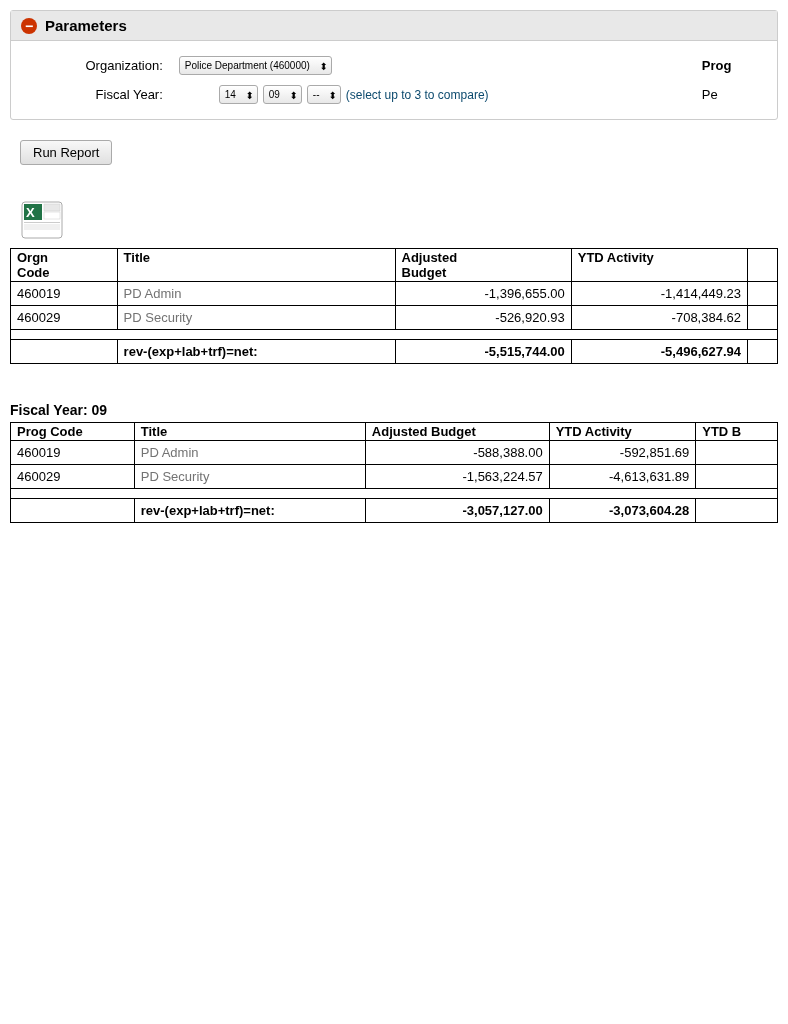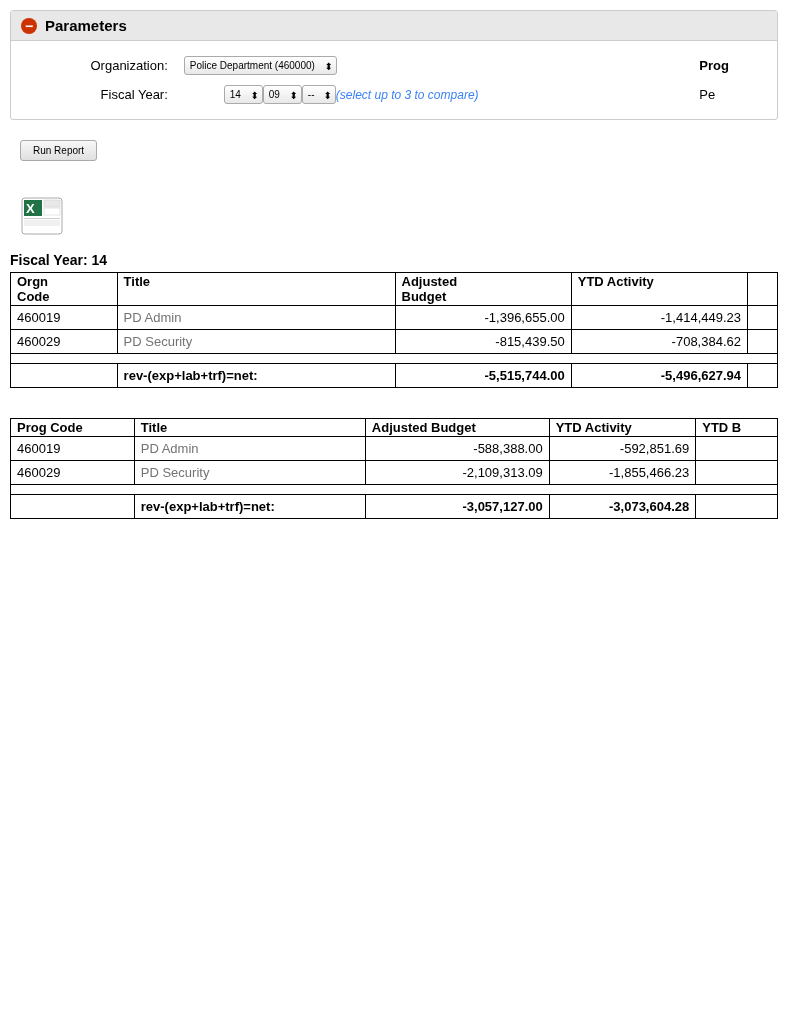--- a/index.html
+++ b/index.html
@@ -78,41 +78,41 @@
       border-radius: 3px;
       background: linear-gradient(to bottom, #fff, #e8e8e8);
       font-size: 10px;
       appearance: none;
       -webkit-appearance: none;
     }
 
     .fy-inputs {
       display: flex;
       align-items: center;
+      gap: 5px;
       margin-left: 40px;
     }
 
     .helper-text {
       font-size: 12px;
-      color: #3b82f6;
-      font-style: italic;
+      color: #0c4a6e;
     }
 
     .prog-label {
       font-weight: bold;
       padding: 5px 8px;
     }
 
     .run-report-btn {
       margin: 10px;
       padding: 4px 12px;
       border: 1px solid #aaa;
       border-radius: 3px;
       background: linear-gradient(to bottom, #f8f8f8, #e0e0e0);
-      font-size: 10px;
+      font-size: 13px;
       cursor: pointer;
       text-align: center;
     }
 
     
     .excel-icon {
       width: 44px;
       height: 40px;
       margin: 15px 10px 5px 10px;
     }
@@ -223,21 +223,20 @@
     <rect x="24" y="12" width="16" height="7" fill="#fff" stroke="#ccc" stroke-width="0.5"></rect>
     <rect x="4" y="22" width="36" height="1" fill="#ccc"></rect>
     <rect x="4" y="24" width="36" height="6" fill="#f0f0f0"></rect>
     <rect x="4" y="31" width="36" height="6" fill="#fff"></rect>
   </svg>
 </div>
 
 <div class="report-content">
 
   <div>
-    <div class="fiscal-year-title">Fiscal Year: 14</div>
     <table class="data-table">
       <thead>
         <tr>
           <th>Orgn<br>Code</th>
           <th>Title</th>
           <th>Adjusted<br>Budget</th>
           <th>YTD Activity</th>
           <th style="width:30px;"></th>
         </tr>
       </thead>
@@ -245,41 +244,42 @@
         <tr>
           <td>460019</td>
           <td><a href="#">PD Admin</a></td>
           <td class="num-cell">-1,396,655.00</td>
           <td class="num-cell">-1,414,449.23</td>
           <td></td>
         </tr>
         <tr>
           <td>460029</td>
           <td><a href="#">PD Security</a></td>
-          <td class="num-cell">-815,439.50</td>
+          <td class="num-cell">-526,920.93</td>
           <td class="num-cell">-708,384.62</td>
           <td></td>
         </tr>
         <tr>
           <td style="border:1px solid #000; height:10px;" colspan="5"></td>
         </tr>
         <tr class="total-row">
           <td></td>
           <td style="font-weight:bold;">rev-(exp+lab+trf)=net:</td>
           <td class="num-cell">-5,515,744.00</td>
           <td class="num-cell">-5,496,627.94</td>
           <td></td>
         </tr>
       </tbody>
     </table>
   </div>
 
   <div class="section-spacer"></div>
 
   <div>
+    <div class="fiscal-year-title">Fiscal Year: 09</div>
     <table class="data-table">
       <thead>
         <tr>
           <th>Prog Code</th>
           <th>Title</th>
           <th>Adjusted Budget</th>
           <th>YTD Activity</th>
           <th>YTD B</th>
         </tr>
       </thead>
@@ -287,22 +287,22 @@
         <tr>
           <td>460019</td>
           <td><a href="#">PD Admin</a></td>
           <td class="num-cell">-588,388.00</td>
           <td class="num-cell">-592,851.69</td>
           <td></td>
         </tr>
         <tr>
           <td>460029</td>
           <td><a href="#">PD Security</a></td>
-          <td class="num-cell">-2,109,313.09</td>
-          <td class="num-cell">-1,855,466.23</td>
+          <td class="num-cell">-1,563,224.57</td>
+          <td class="num-cell">-4,613,631.89</td>
           <td></td>
         </tr>
         <tr>
           <td style="border:1px solid #000; height:10px;" colspan="5"></td>
         </tr>
         <tr class="total-row">
           <td></td>
           <td style="font-weight:bold;">rev-(exp+lab+trf)=net:</td>
           <td class="num-cell">-3,057,127.00</td>
           <td class="num-cell">-3,073,604.28</td>

